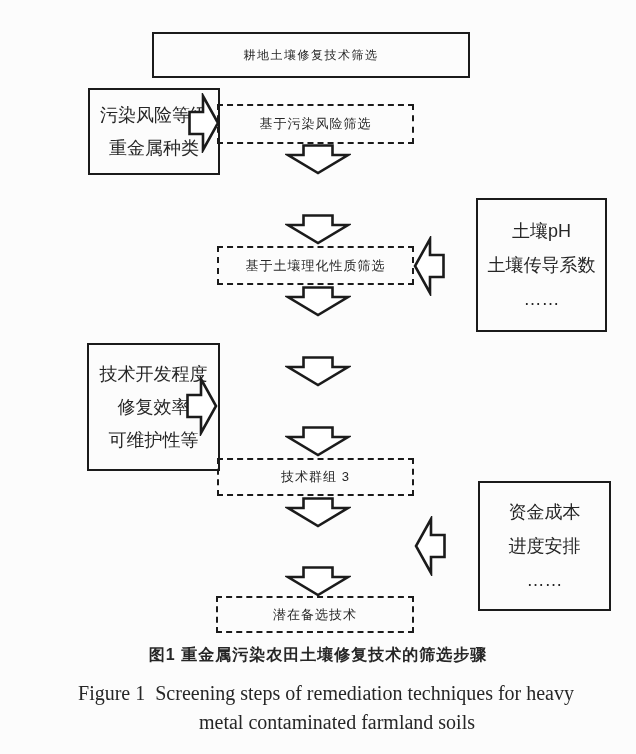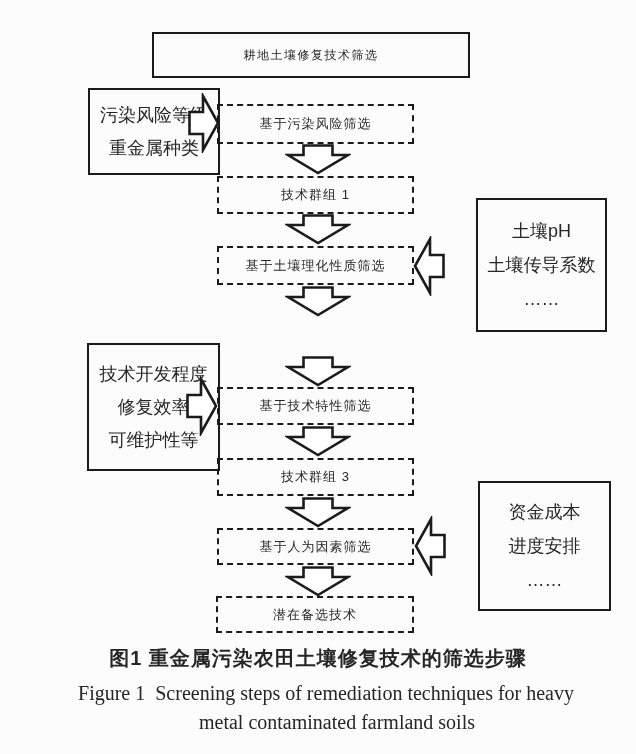--- a/index.html
+++ b/index.html
@@ -40,21 +40,21 @@
     background:transparent;
   }
   .box-label{font-size:13px;letter-spacing:1px;white-space:nowrap;}
   .title-label{font-size:12px;letter-spacing:1.5px;white-space:nowrap;}
 
   .arrow{position:absolute;line-height:0;}
   .arrow svg{display:block;}
 
   .caption-zh{
     position:absolute;left:0;top:645px;width:636px;
-    text-align:center;font-size:20px;font-weight:bold;
+    text-align:center;font-size:16px;font-weight:bold;
     letter-spacing:1px;white-space:pre-wrap;
   }
   .caption-en{
     position:absolute;left:8px;width:636px;text-align:center;
     font-family:"Liberation Serif","DejaVu Serif",serif;
     font-size:20px;white-space:pre-wrap;
   }
   .caption-en.l1{top:682px;}
   .caption-en.l2{top:711px;margin-left:11px;}
 </style>
@@ -81,23 +81,20 @@
   <div class="dashed-box" style="left:217px;top:104px;width:197px;height:40px;">
     <span class="box-label">基于污染风险筛选</span>
   </div>
 
   <div class="arrow" style="left:285px;top:144px;">
     <svg width="66" height="31" viewBox="0 0 66 31">
       <polygon points="18.5,1.5 47.5,1.5 47.5,11 63,11 33,29 3,11 18.5,11" fill="#ffffff" stroke="#1b1b1b" stroke-width="2.6" stroke-linejoin="miter"></polygon>
     </svg>
   </div>
 
-  <div class="dashed-box" style="left:217px;top:176px;width:197px;height:38px;">
-    <span class="box-label">技术群组 1</span>
-  </div>
 
   <div class="arrow" style="left:285px;top:214px;">
     <svg width="66" height="31" viewBox="0 0 66 31">
       <polygon points="18.5,1.5 47.5,1.5 47.5,11 63,11 33,29 3,11 18.5,11" fill="#ffffff" stroke="#1b1b1b" stroke-width="2.6" stroke-linejoin="miter"></polygon>
     </svg>
   </div>
 
   <div class="dashed-box" style="left:217px;top:246px;width:197px;height:39px;">
     <span class="box-label">基于土壤理化性质筛选</span>
   </div>
@@ -132,43 +129,37 @@
     <span class="ln">修复效率</span>
     <span class="ln">可维护性等</span>
   </div>
 
   <div class="arrow" style="left:186px;top:376px;">
     <svg width="32" height="60" viewBox="0 0 32 60">
       <polygon points="1.5,19 15,19 15,3 30,30 15,57 15,41 1.5,41" fill="#ffffff" stroke="#1b1b1b" stroke-width="2.6" stroke-linejoin="miter"></polygon>
     </svg>
   </div>
 
-  <div class="dashed-box" style="left:217px;top:387px;width:197px;height:38px;">
-    <span class="box-label">基于技术特性筛选</span>
-  </div>
 
   <div class="arrow" style="left:285px;top:426px;">
     <svg width="66" height="31" viewBox="0 0 66 31">
       <polygon points="18.5,1.5 47.5,1.5 47.5,11 63,11 33,29 3,11 18.5,11" fill="#ffffff" stroke="#1b1b1b" stroke-width="2.6" stroke-linejoin="miter"></polygon>
     </svg>
   </div>
 
   <div class="dashed-box" style="left:217px;top:458px;width:197px;height:38px;">
     <span class="box-label">技术群组 3</span>
   </div>
 
   <div class="arrow" style="left:285px;top:497px;">
     <svg width="66" height="31" viewBox="0 0 66 31">
       <polygon points="18.5,1.5 47.5,1.5 47.5,11 63,11 33,29 3,11 18.5,11" fill="#ffffff" stroke="#1b1b1b" stroke-width="2.6" stroke-linejoin="miter"></polygon>
     </svg>
   </div>
 
-  <div class="dashed-box" style="left:217px;top:528px;width:197px;height:37px;">
-    <span class="box-label">基于人为因素筛选</span>
-  </div>
 
   <div class="side-box" style="left:445px;top:481px;width:133px;height:130px;">
     <span class="ln" style="line-height:34px;">资金成本</span>
     <span class="ln" style="line-height:34px;">进度安排</span>
     <span class="ln" style="line-height:34px;">……</span>
   </div>
 
   <div class="arrow" style="left:414px;top:516px;">
     <svg width="32" height="60" viewBox="0 0 32 60">
       <polygon points="30.5,19 17,19 17,3 2,30 17,57 17,41 30.5,41" fill="#ffffff" stroke="#1b1b1b" stroke-width="2.6" stroke-linejoin="miter"></polygon>

